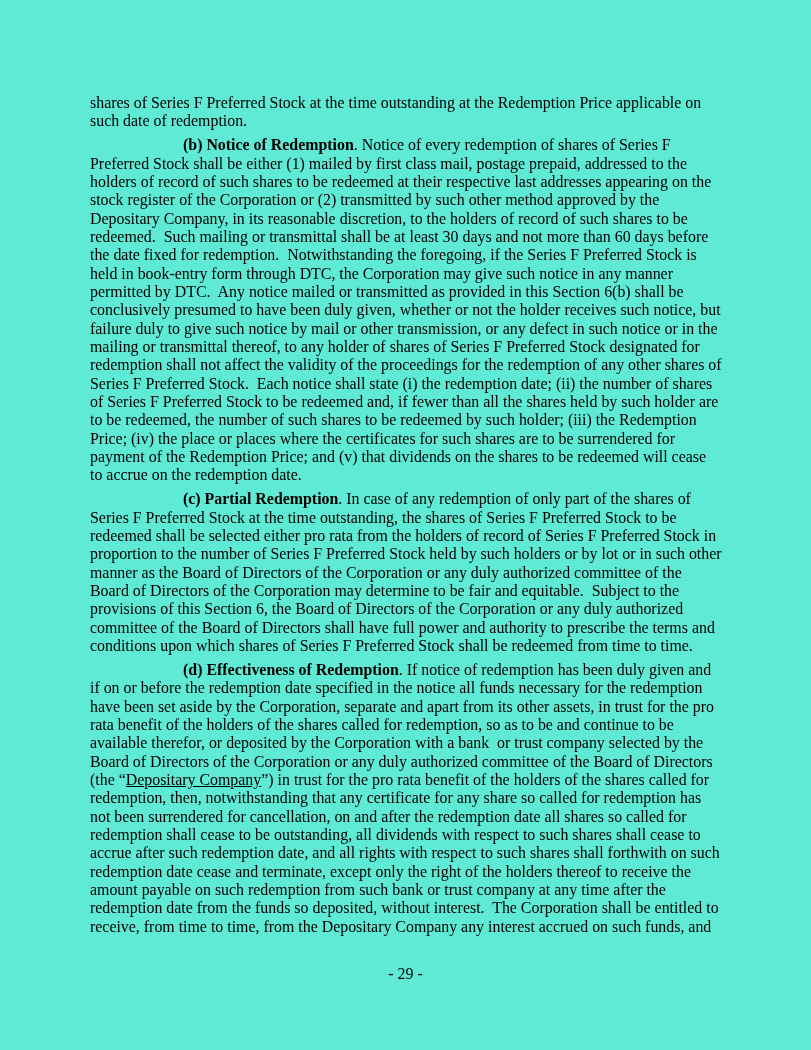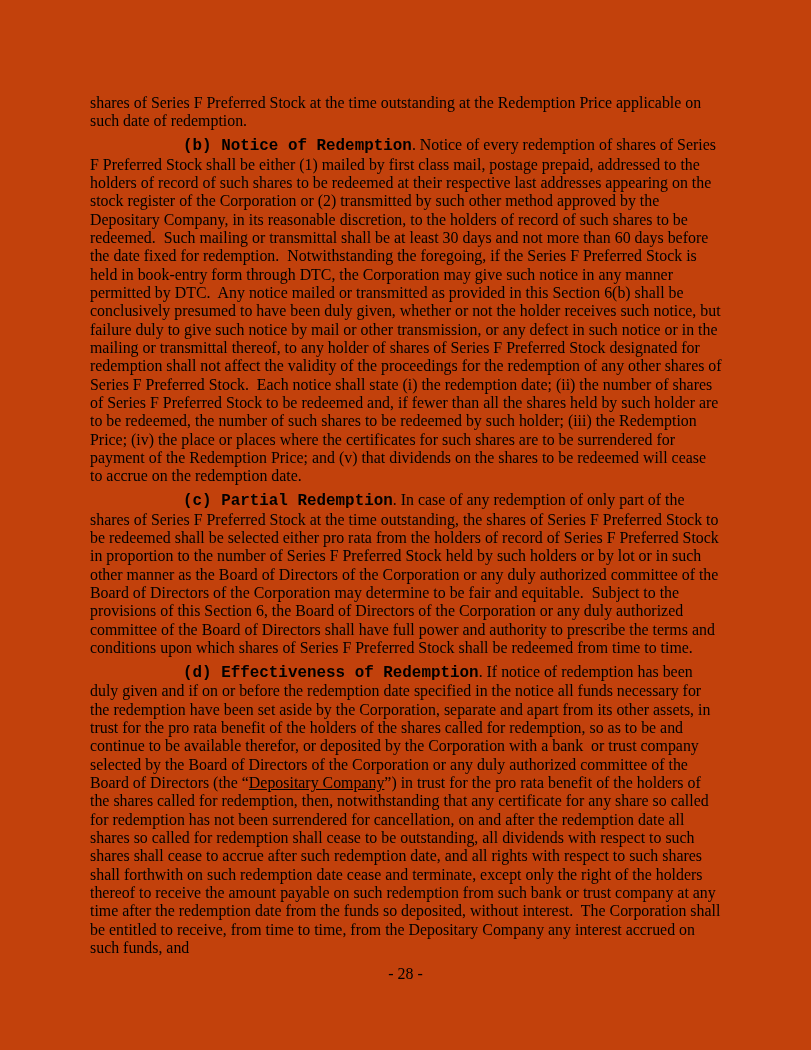--- a/index.html
+++ b/index.html
@@ -25,37 +25,37 @@
     line-height: 18.35px;
     text-align: left;
   }
   p.para {
     margin: 0 0 5.5px 0;
     white-space: pre-wrap;
   }
   p.para.indent {
     text-indent: 93px;
   }
-  .run-bold   { font-weight: bold; font-family: Liberation Mono, monospace; }
+  .run-bold   { font-weight: bold; }
   .run-italic { }
   .run-underline { text-decoration: underline; }
   .page-number {
     position: absolute;
     left: 0;
     top: 965px;
     width: 811px;
     text-align: center;
     font-size: 15.9px;
     line-height: 18.35px;
   }
 </style>
 </head>
 <body>
 
-<div class="doc-page" style="background: #c2410c; color: rgb(0, 0, 0);">
+<div class="doc-page" style="background: #5eead4; color: rgb(0, 0, 0);">
   <div class="doc-content">
       <p class="para"><span>shares of Series F Preferred Stock at the time outstanding at the Redemption Price applicable on such date of redemption.</span></p>
       <p class="para indent"><span class="run-bold">(b) Notice of Redemption</span><span>. Notice of every redemption of shares of Series F Preferred Stock shall be either (1) mailed by first class mail, postage prepaid, addressed to the holders of record of such shares to be redeemed at their respective last addresses appearing on the stock register of the Corporation or (2) transmitted by such other method approved by the Depositary Company, in its reasonable discretion, to the holders of record of such shares to be redeemed.  Such mailing or transmittal shall be at least 30 days and not more than 60 days before the date fixed for redemption.  Notwithstanding the foregoing, if the Series F Preferred Stock is held in book-entry form through DTC, the Corporation may give such notice in any manner permitted by DTC.  Any notice mailed or transmitted as provided in this Section 6(b) shall be conclusively presumed to have been duly given, whether or not the holder receives such notice, but failure duly to give such notice by mail or other transmission, or any defect in such notice or in the mailing or transmittal thereof, to any holder of shares of Series F Preferred Stock designated for redemption shall not affect the validity of the proceedings for the redemption of any other shares of Series F Preferred Stock.  Each notice shall state (i) the redemption date; (ii) the number of shares of Series F Preferred Stock to be redeemed and, if fewer than all the shares held by such holder are to be redeemed, the number of such shares to be redeemed by such holder; (iii) the Redemption Price; (iv) the place or places where the certificates for such shares are to be surrendered for payment of the Redemption Price; and (v) that dividends on the shares to be redeemed will cease to accrue on the redemption date.</span></p>
       <p class="para indent"><span class="run-bold">(c) Partial Redemption</span><span>. In case of any redemption of only part of the shares of Series F Preferred Stock at the time outstanding, the shares of Series F Preferred Stock to be redeemed shall be selected either </span><span class="run-italic">pro rata</span><span> from the holders of record of Series F Preferred Stock in proportion to the number of Series F Preferred Stock held by such holders or by lot or in such other manner as the Board of Directors of the Corporation or any duly authorized committee of the Board of Directors of the Corporation may determine to be fair and equitable.  Subject to the provisions of this Section 6, the Board of Directors of the Corporation or any duly authorized committee of the Board of Directors shall have full power and authority to prescribe the terms and conditions upon which shares of Series F Preferred Stock shall be redeemed from time to time.</span></p>
       <p class="para indent"><span class="run-bold">(d) Effectiveness of Redemption</span><span>. If notice of redemption has been duly given and if on or before the redemption date specified in the notice all funds necessary for the redemption have been set aside by the Corporation, separate and apart from its other assets, in trust for the </span><span class="run-italic">pro rata</span><span> benefit of the holders of the shares called for redemption, so as to be and continue to be available therefor, or deposited by the Corporation with a bank  or trust company selected by the Board of Directors of the Corporation or any duly authorized committee of the Board of Directors (the “</span><span class="run-underline">Depositary Company</span><span>”) in trust for the </span><span class="run-italic">pro rata</span><span> benefit of the holders of the shares called for redemption, then, notwithstanding that any certificate for any share so called for redemption has not been surrendered for cancellation, on and after the redemption date all shares so called for redemption shall cease to be outstanding, all dividends with respect to such shares shall cease to accrue after such redemption date, and all rights with respect to such shares shall forthwith on such redemption date cease and terminate, except only the right of the holders thereof to receive the amount payable on such redemption from such bank or trust company at any time after the redemption date from the funds so deposited, without interest.  The Corporation shall be entitled to receive, from time to time, from the Depositary Company any interest accrued on such funds, and</span></p>
     </div>
-  <div class="page-number">- 28 -</div>
+  <div class="page-number">- 29 -</div>
 </div>
 
 </body></html>

